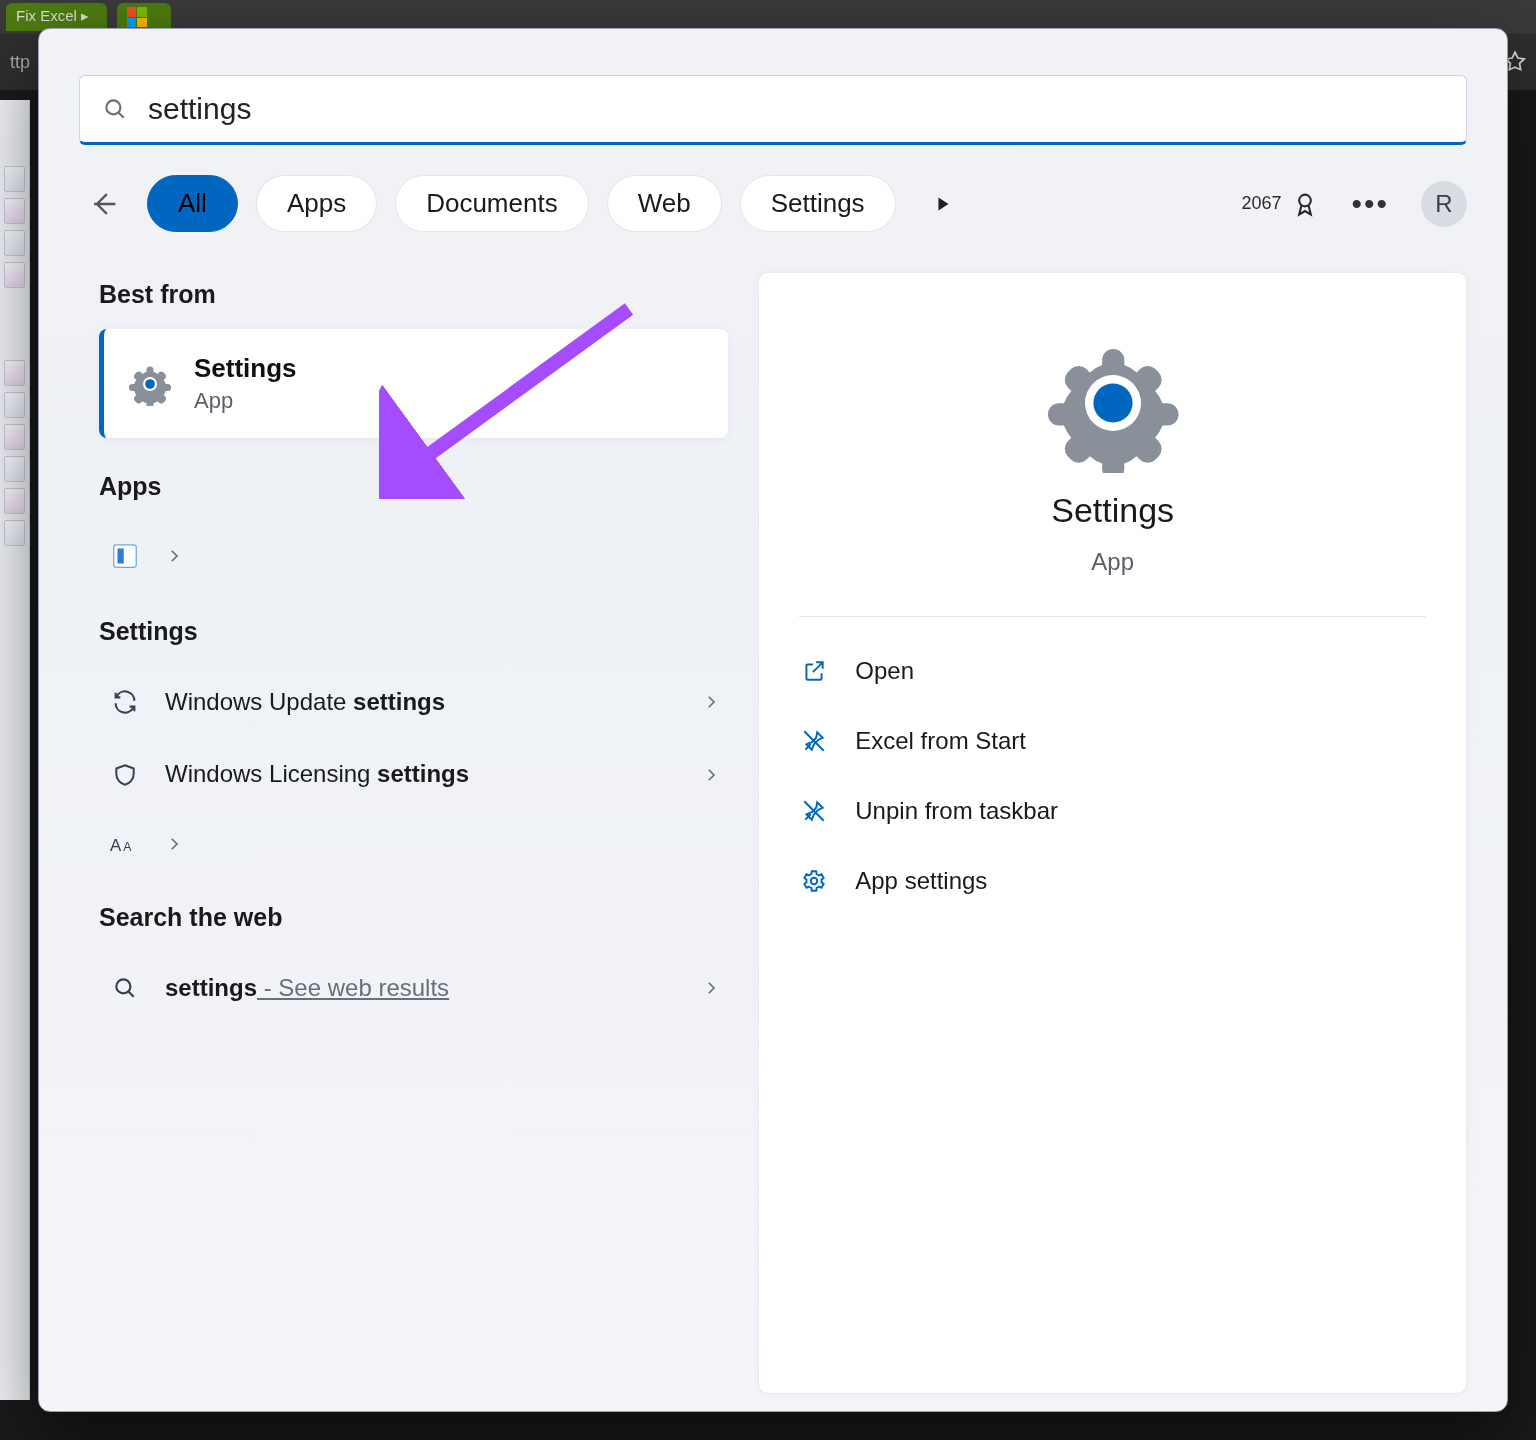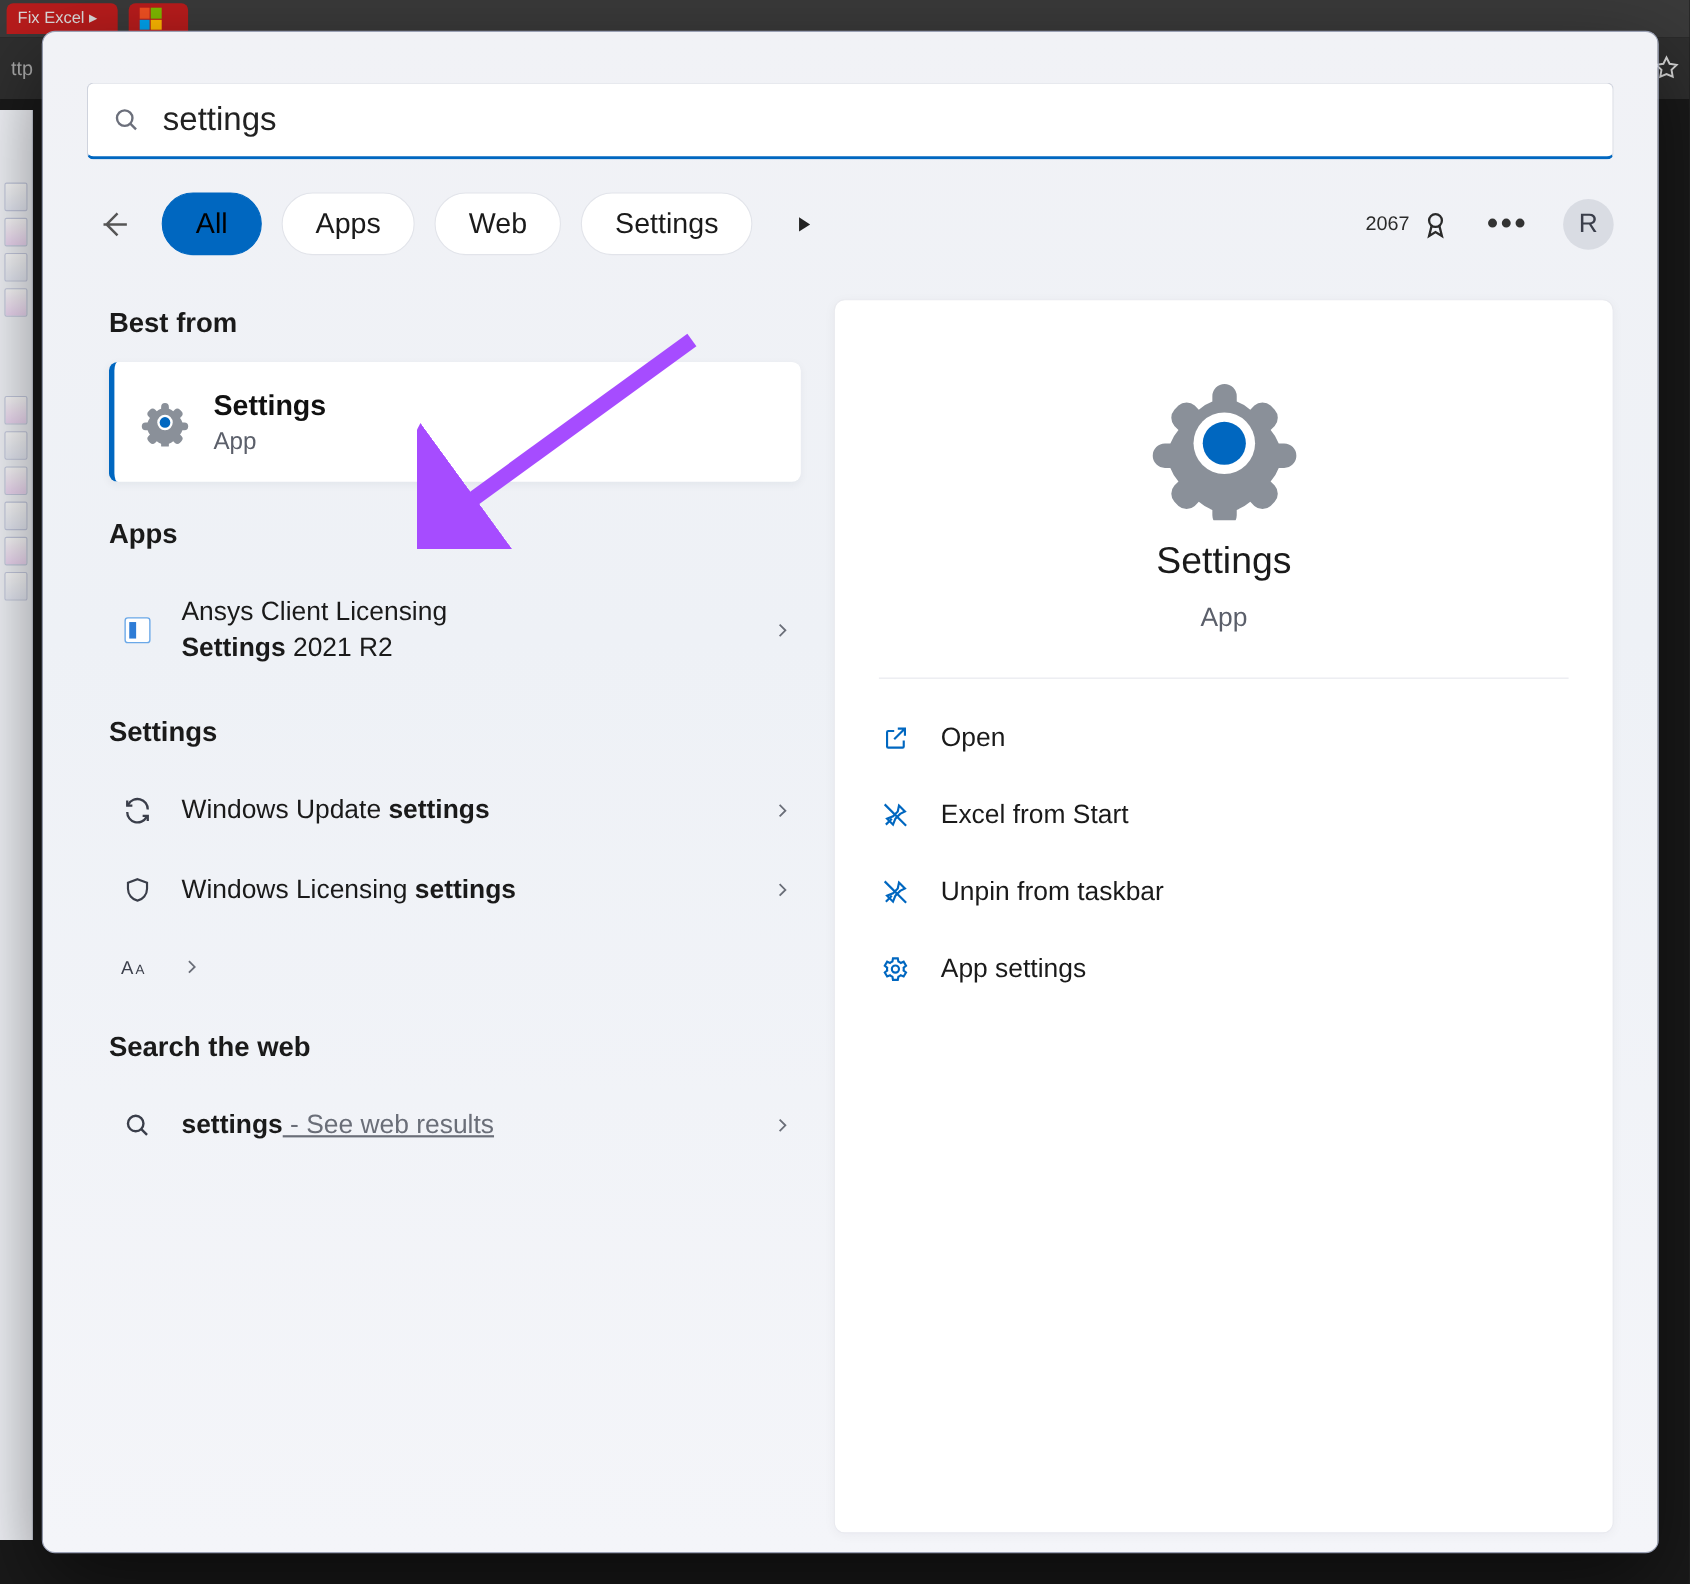--- a/index.html
+++ b/index.html
@@ -24,21 +24,21 @@
     height: 34px;
     background: #3a3a3a;
     display: flex;
     align-items: center;
     padding-left: 6px;
     gap: 10px;
     color: #ccc;
     font-size: 16px;
   }
   .browser-hint .tab-strip { display:flex; gap:0; }
-  .browser-hint .startab { background:#b91c1c; padding:4px 18px 4px 10px; border-radius:6px 6px 0 0; color:#ddd; font-size:15px; white-space:nowrap; max-width:200px; overflow:hidden; }
+  .browser-hint .startab { background:#4d7c0f; padding:4px 18px 4px 10px; border-radius:6px 6px 0 0; color:#ddd; font-size:15px; white-space:nowrap; max-width:200px; overflow:hidden; }
   .browser-hint .ms-square { width:20px; height:20px; display:inline-grid; grid-template:1fr 1fr/1fr 1fr; gap:1px; vertical-align:middle; margin-right:6px;}
   .browser-hint .ms-square span:nth-child(1){background:#f25022;}
   .browser-hint .ms-square span:nth-child(2){background:#7fba00;}
   .browser-hint .ms-square span:nth-child(3){background:#00a4ef;}
   .browser-hint .ms-square span:nth-child(4){background:#ffb900;}
 
   .addr-strip { position:absolute; top:34px; left:0; right:0; height:56px; background:#2f2f2f; display:flex; align-items:center; padding:0 8px; color:#aaa; font-size:18px; }
 
   .left-sliver {
     position:absolute; left:0; top:100px; width:30px; bottom:40px;
@@ -227,20 +227,21 @@
     </div>
 
     <div class="filter-row">
       <span class="back-arrow">
         <svg width="34" height="34" viewBox="0 0 24 24" fill="none" stroke="#555" stroke-width="1.6">
             <path d="M14 5l-7 7 7 7M5 12h15"></path>
           </svg>
       </span>
       <span class="pill active">All</span>
       <span class="pill">Apps</span>
+      <span class="pill">Documents</span>
       <span class="pill">Web</span>
       <span class="pill">Settings</span>
       <span class="play-tri">
         <svg width="22" height="22" viewBox="0 0 24 24">
             <path d="M7 5v14l11-7z" fill="#222"></path>
           </svg>
       </span>
       <span class="filter-spacer"></span>
       <span class="points">
         <span>2067</span>
@@ -275,24 +276,20 @@
         </div>
 
         <div class="section-title">Apps</div>
 
         <div class="list-item">
           <span class="li-icon">
             <svg width="30" height="30" viewBox="0 0 24 24">
                 <rect x="3" y="3" width="18" height="18" rx="2" fill="#fff" stroke="#6aa8e8"></rect>
                 <rect x="6" y="6" width="5" height="12" fill="#2e7cd6"></rect>
               </svg>
-          </span>
-          <span class="li-text">
-            <span>Ansys Client Licensing</span><br>
-            <span class="bold">Settings</span><span> 2021 R2</span>
           </span>
           <span class="chev">
             <svg width="18" height="18" viewBox="0 0 24 24" fill="none" stroke="#6a6e78" stroke-width="2.2">
                 <path d="M9 5l7 7-7 7"></path>
               </svg>
           </span>
         </div>
 
         <div class="section-title" style="margin-top:26px">Settings</div>
 

